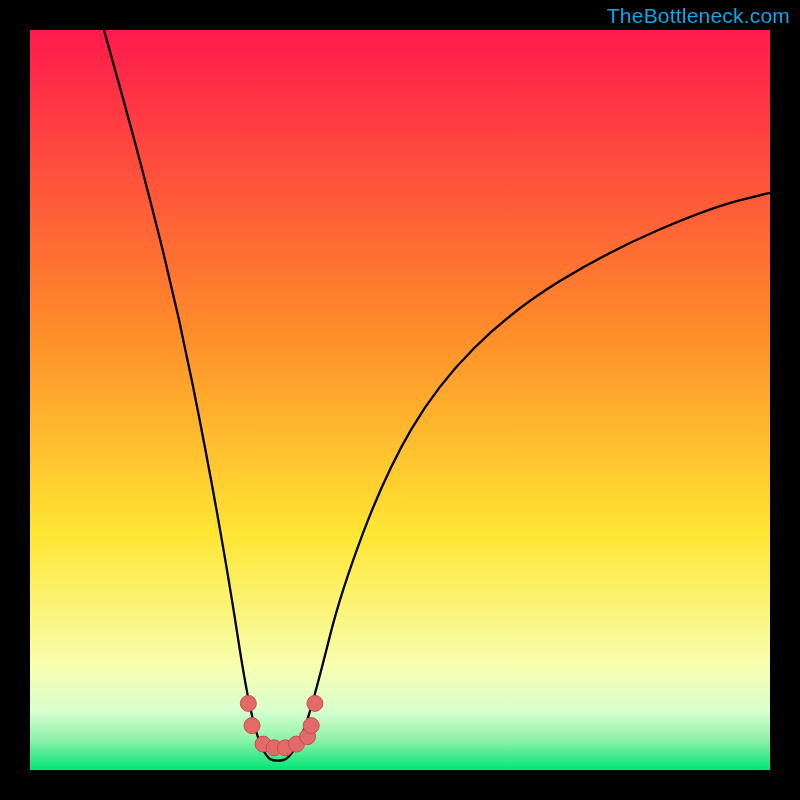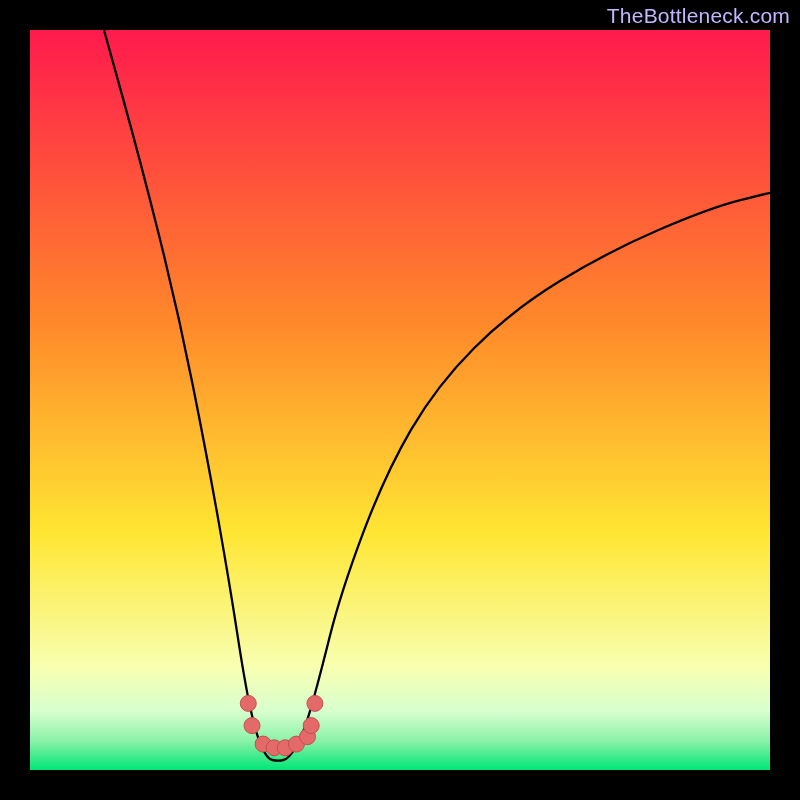--- a/index.html
+++ b/index.html
@@ -24,21 +24,21 @@
     left: 30px;
     top: 30px;
     width: 740px;
     height: 740px;
     overflow: hidden;
   }
   .watermark {
     position: absolute;
     top: 4px;
     right: 10px;
-    color: #c4b5fd;
+    color: #0ea5e9;
     font-size: 21px;
     font-weight: 500;
     letter-spacing: 0.2px;
   }
   svg {
     display: block;
   }
 </style>
 </head>
 <body>

